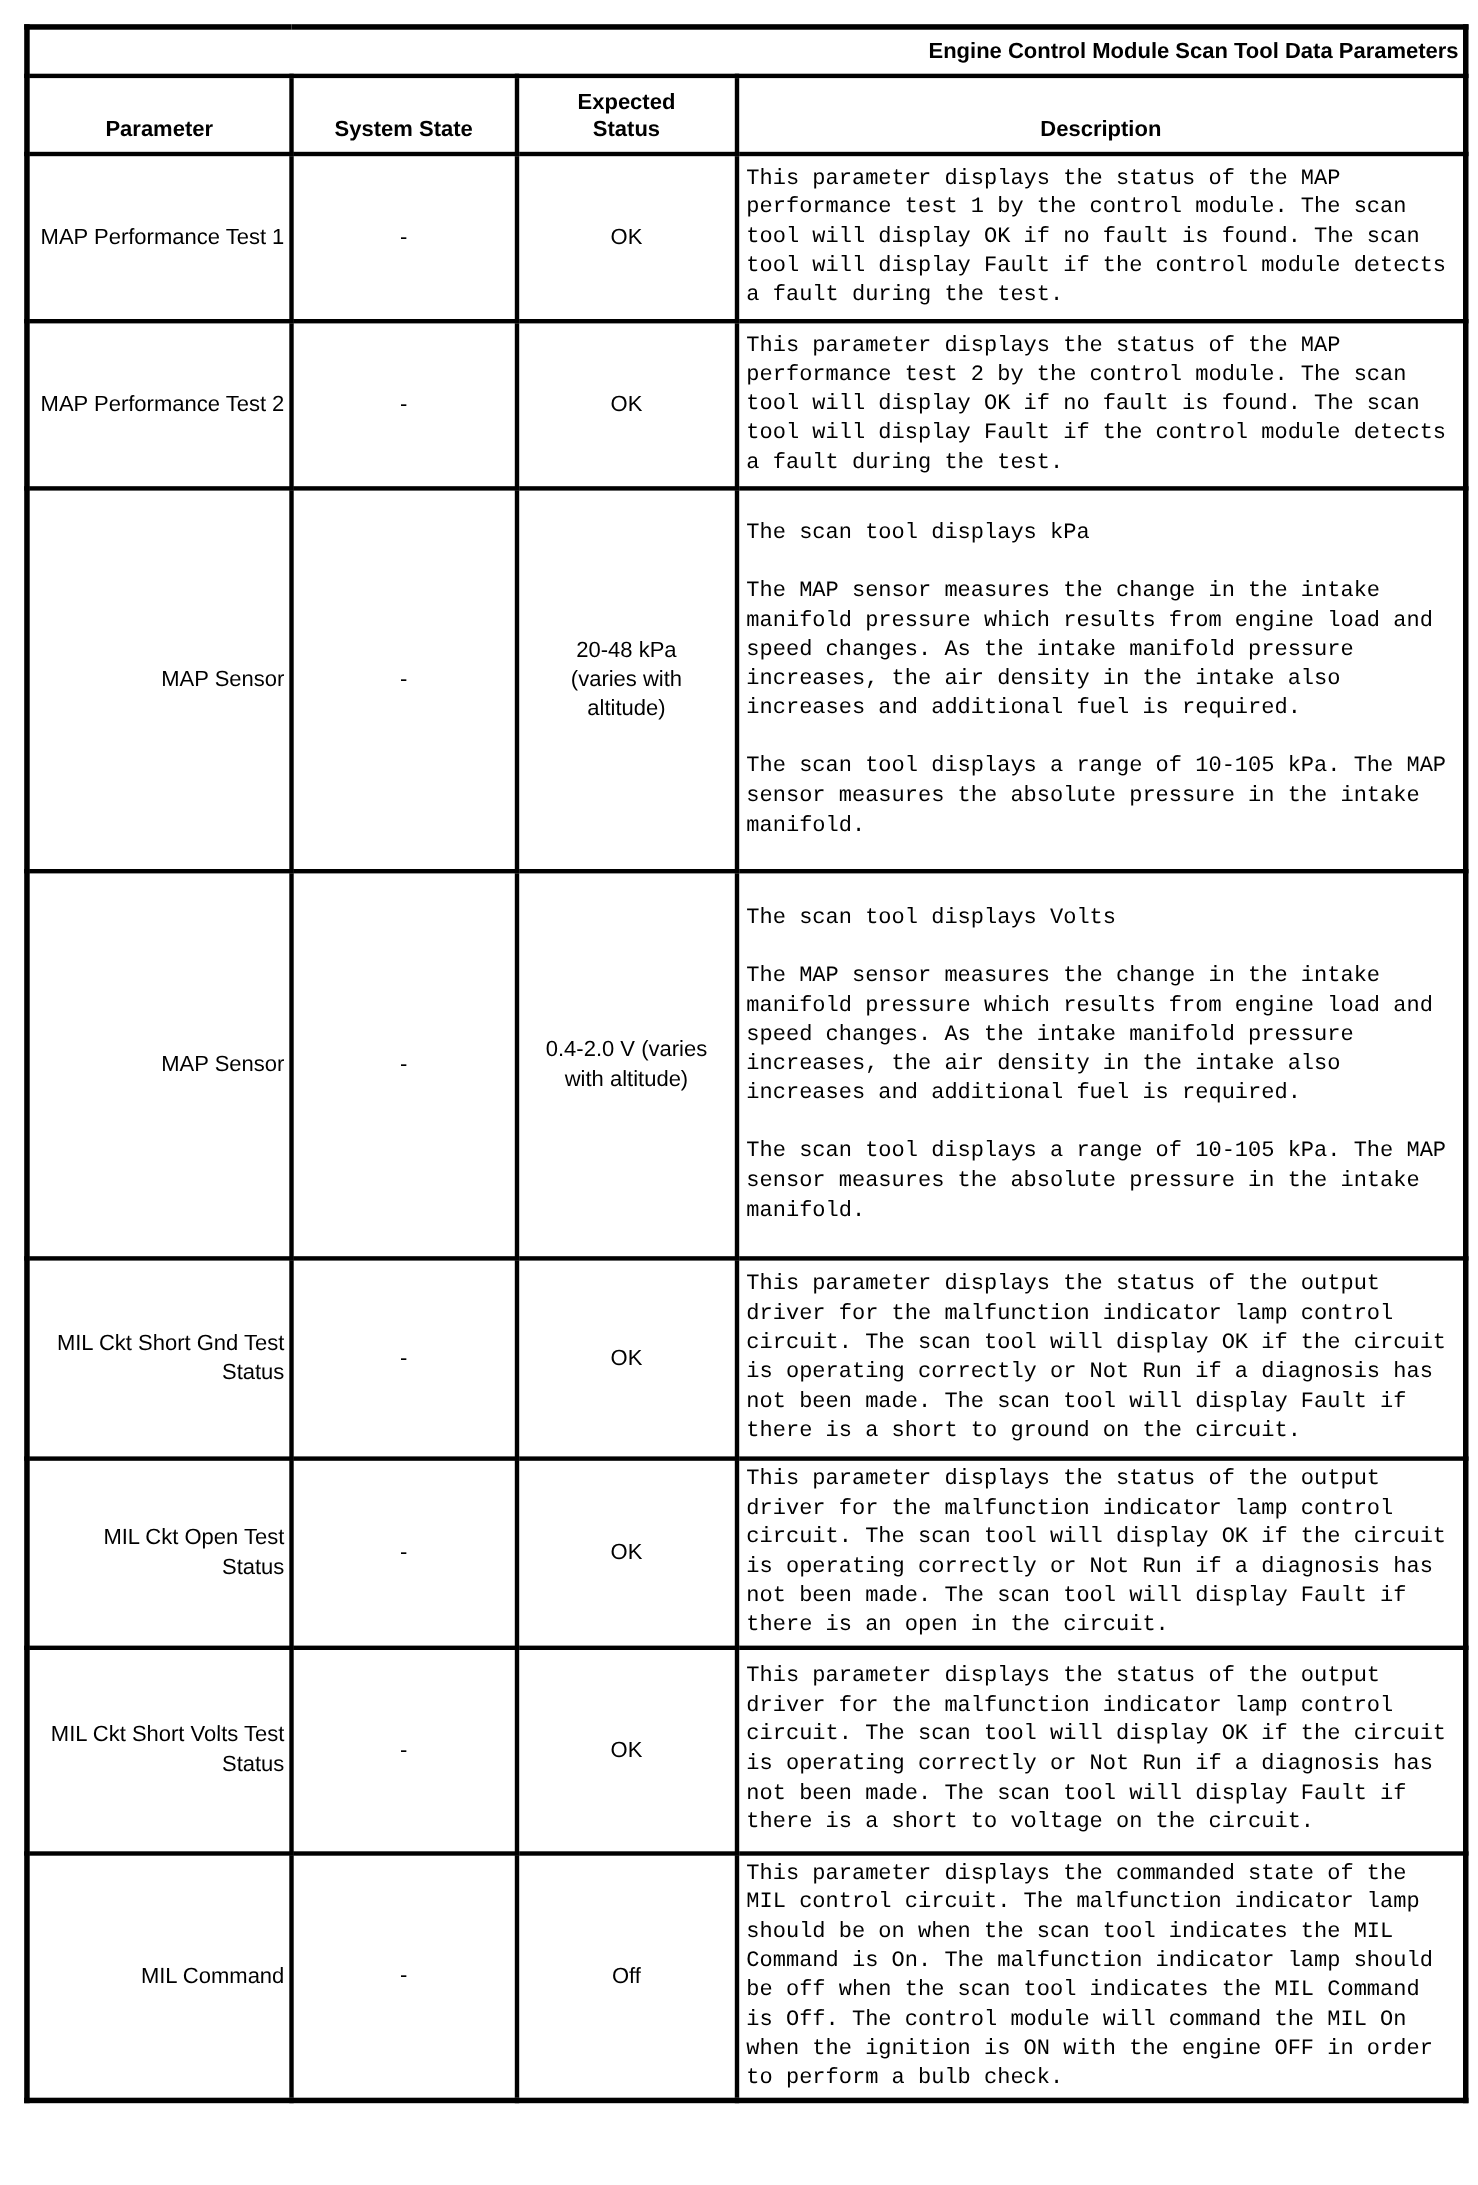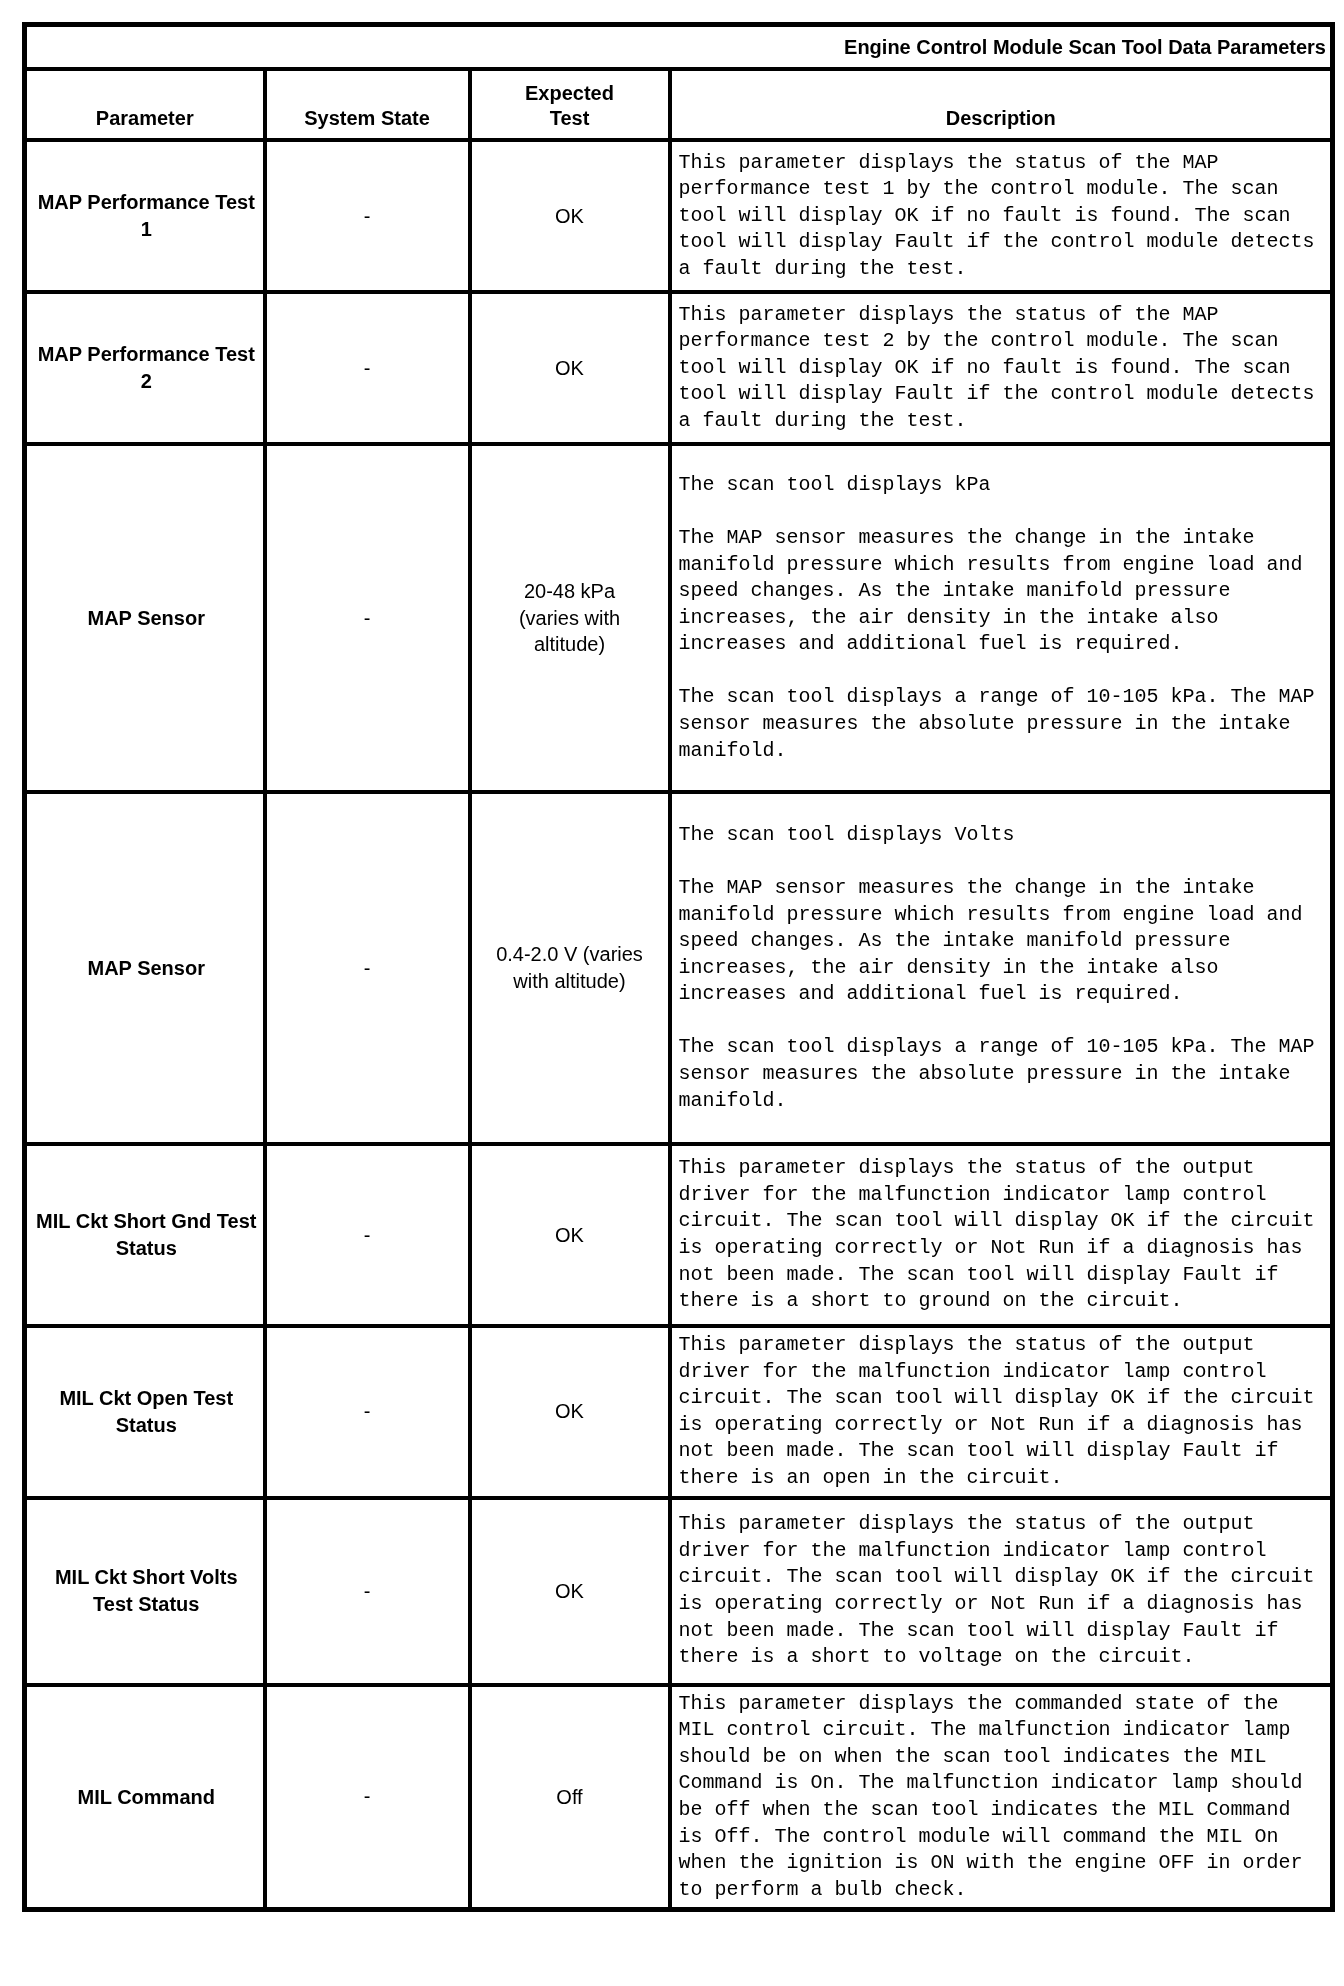--- a/index.html
+++ b/index.html
@@ -41,25 +41,24 @@
   th.col-head {
     font-weight: bold;
     text-align: center;
     vertical-align: bottom;
     padding: 4px 6px 7px 6px;
     white-space: pre-line;
     height: 56px;
     line-height: 1.25;
   }
   td.cell-param {
-    text-align: center;
+    text-align: right;
     vertical-align: middle;
     padding: 2px 4px 2px 7px;
     line-height: 1.33;
-    font-weight: bold;
   }
   td.cell-state {
     text-align: center;
     vertical-align: middle;
     padding: 2px 4px;
   }
   td.cell-value {
     text-align: center;
     vertical-align: middle;
     white-space: pre-line;
@@ -96,21 +95,21 @@
       <col style="width:663px">
     </colgroup>
     <thead>
       <tr>
         <td class="title-cell" colspan="4">Engine Control Module Scan Tool Data Parameters</td>
       </tr>
       <tr>
         <th class="col-head">Parameter</th>
         <th class="col-head">System State</th>
         <th class="col-head">Expected
-Test</th>
+Status</th>
         <th class="col-head">Description</th>
       </tr>
     </thead>
     <tbody>
       <tr class="r1">
         <td class="cell-param">MAP Performance Test 1</td>
         <td class="cell-state">-</td>
         <td class="cell-value">OK</td>
         <td class="cell-desc">This parameter displays the status of the MAP performance test 1 by the control module. The scan tool will display OK if no fault is found. The scan tool will display Fault if the control module detects a fault during the test.</td>
       </tr>

